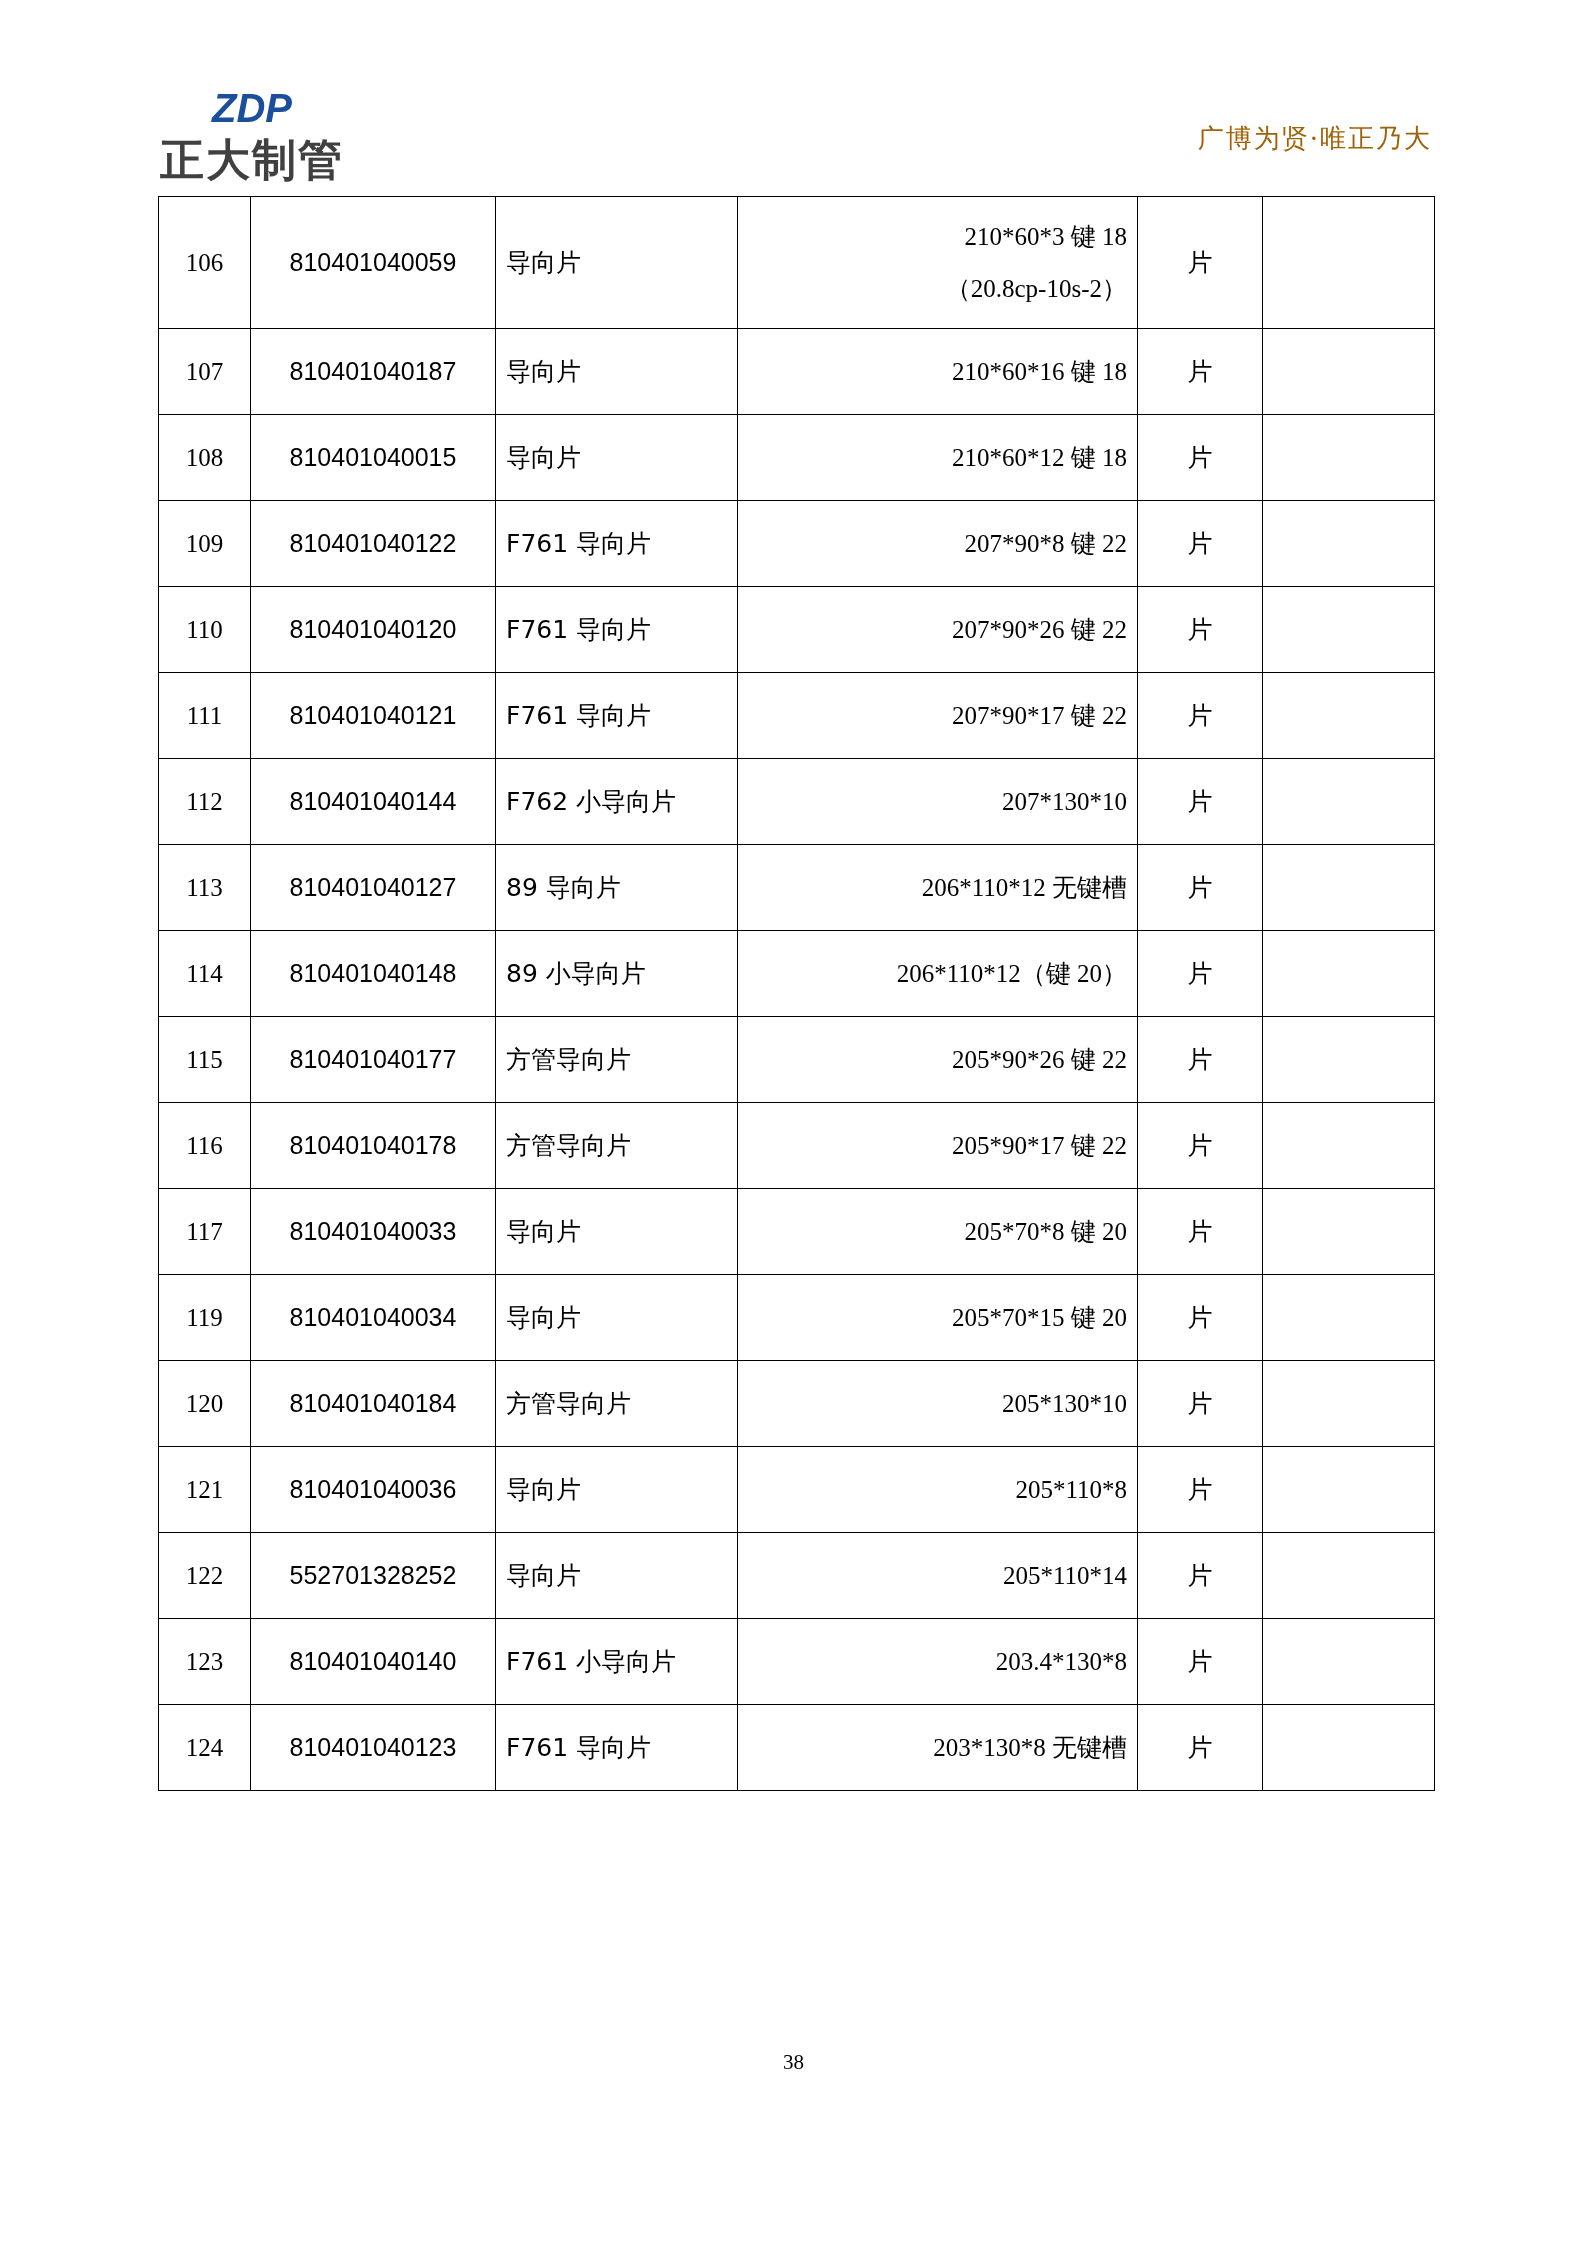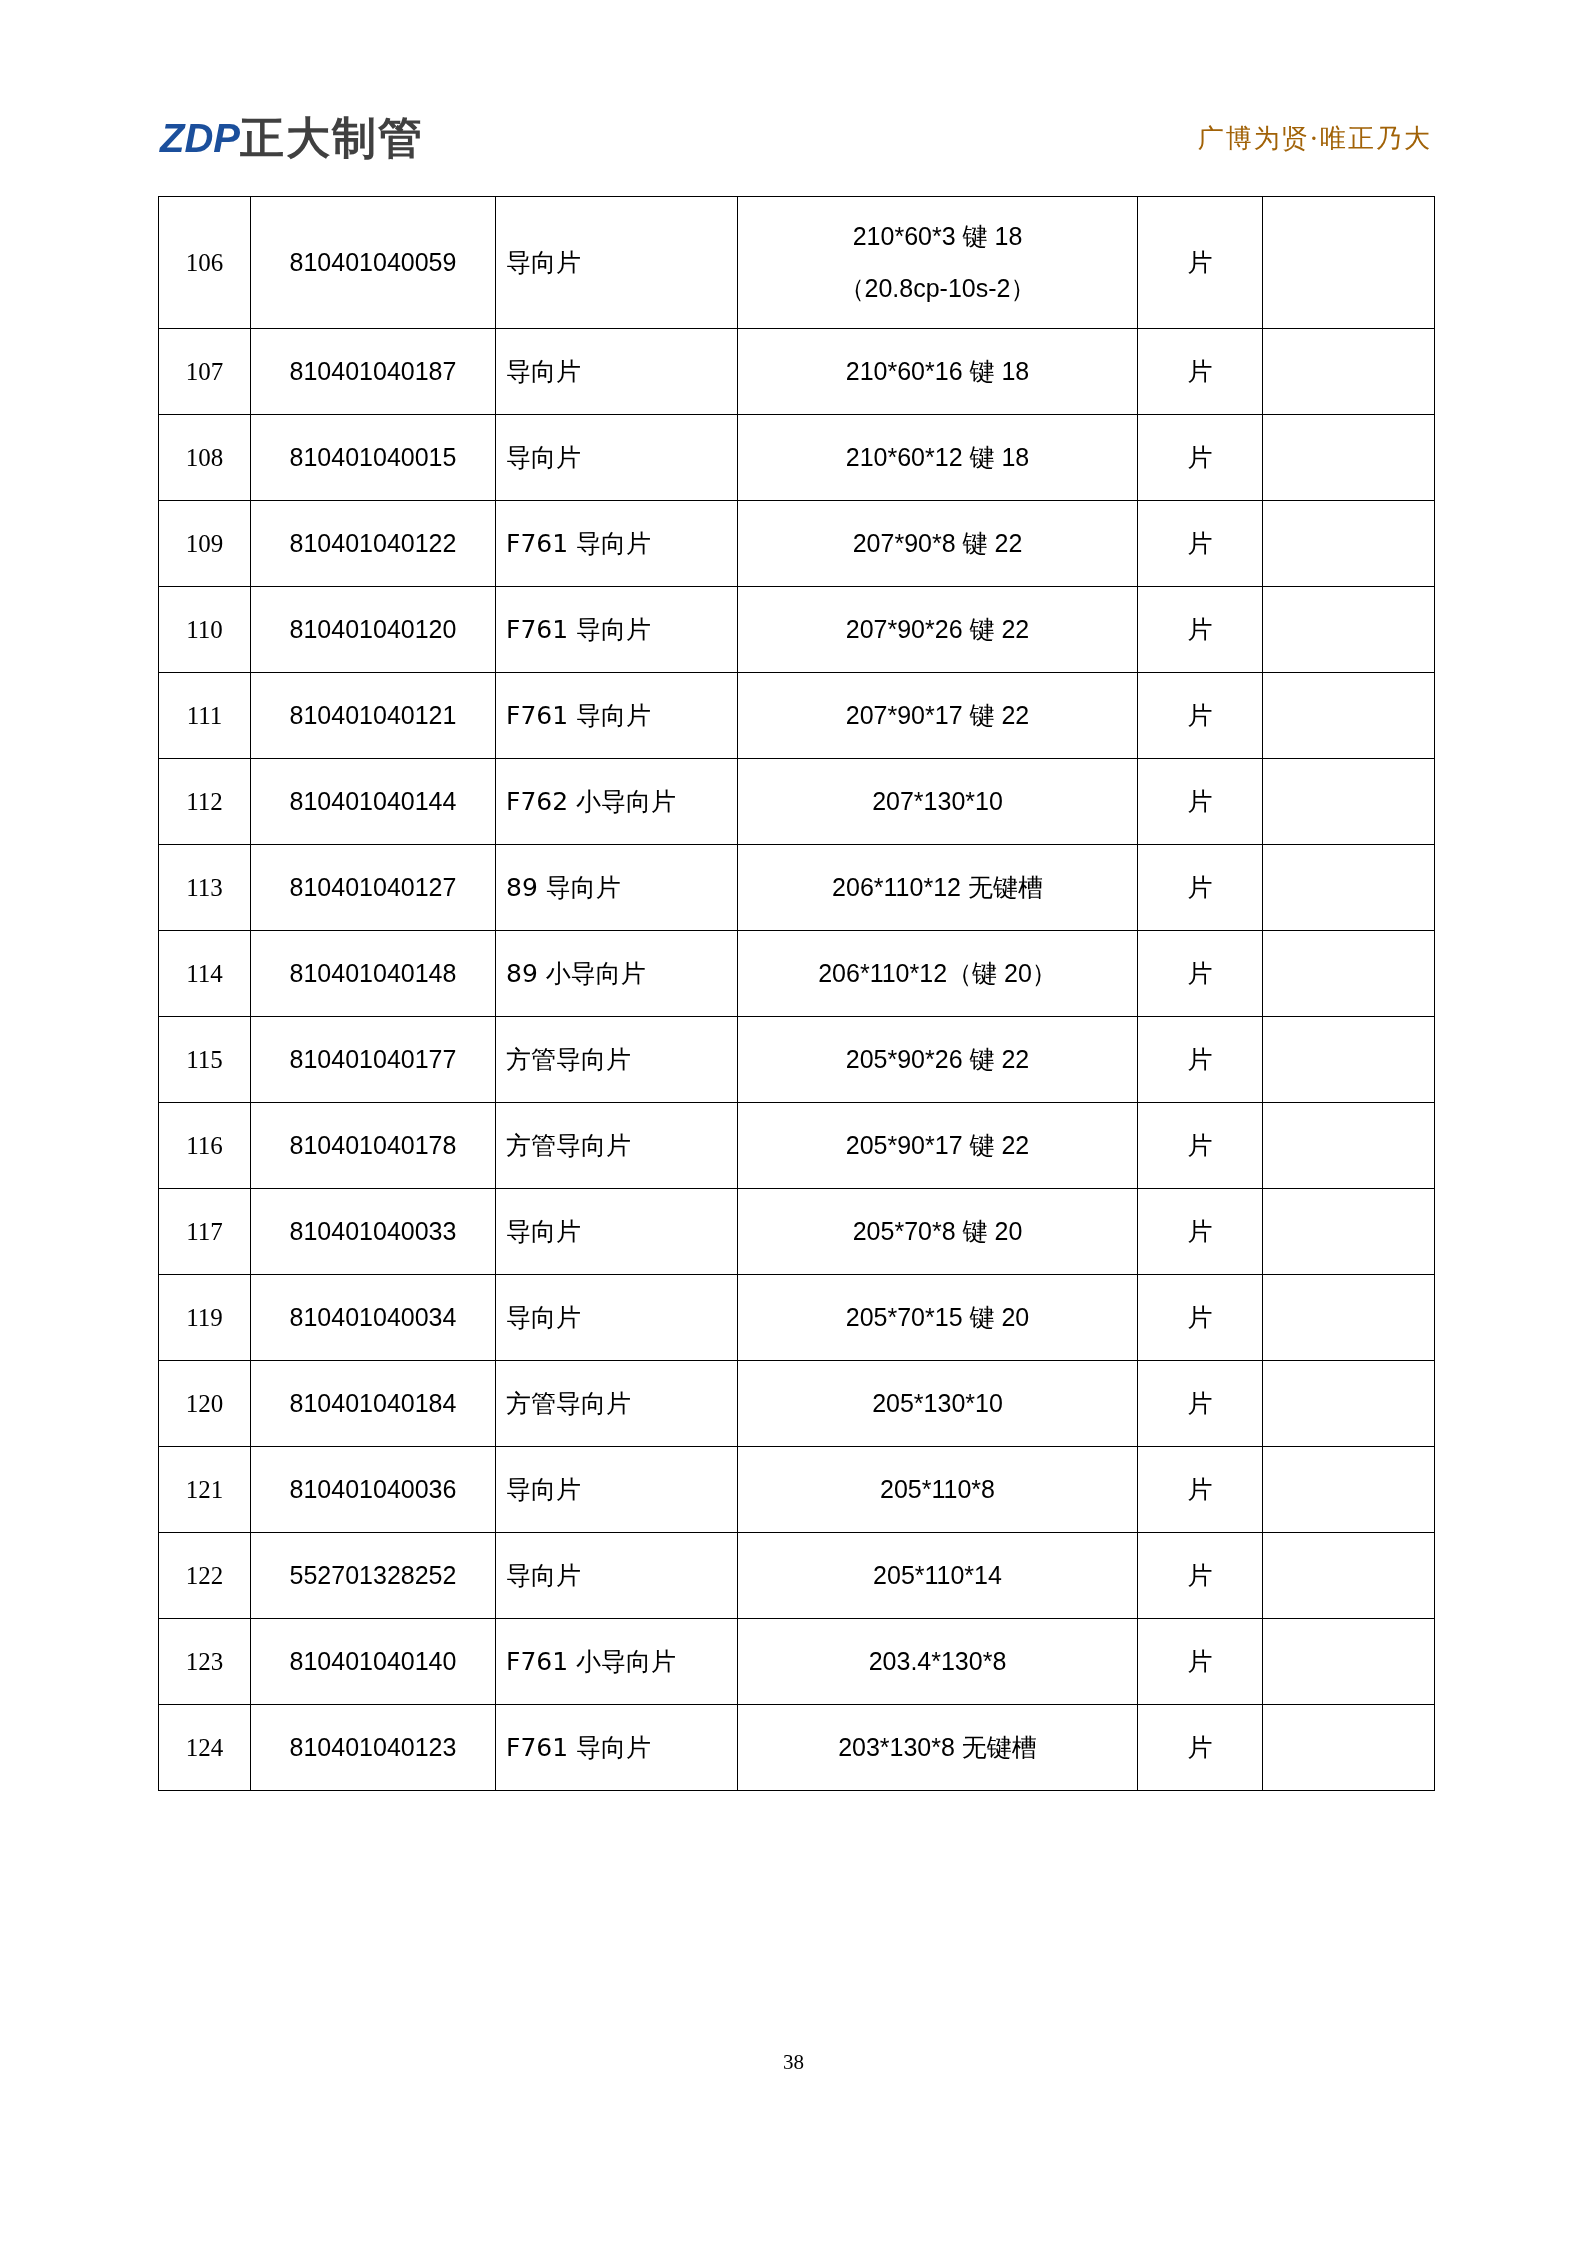--- a/index.html
+++ b/index.html
@@ -28,20 +28,21 @@
     left: 160px;
     width: 1272px;
     height: 60px;
     display: flex;
     align-items: center;
     justify-content: space-between;
   }
   .logo-block {
     display: flex;
     align-items: center;
+    flex-direction: column;
   }
   .logo-mark-fallback {
     font-family: "Liberation Sans", sans-serif;
     font-weight: bold;
     font-style: italic;
     font-size: 40px;
     color: #1b4f9c;
   }
   .logo-text {
     font-family: "DejaVu Sans", sans-serif;
@@ -94,23 +95,23 @@
   td.c-name {
     width: 242px;
     text-align: left;
     padding-left: 16px;
     font-family: "DejaVu Sans", sans-serif;
     font-size: 25px;
     margin-top: 12px;
   }
   td.c-spec {
     width: 400px;
-    text-align: center;
+    text-align: right;
     padding-left: 16px;
-    font-family: Liberation Sans, sans-serif;
+    font-family: Liberation Serif, serif;
     font-size: 25px;
   }
   td.c-unit {
     width: 125px;
     text-align: center;
     font-family: "DejaVu Sans", sans-serif;
     font-size: 25px;
   }
   td.c-note {
     width: 172px;

